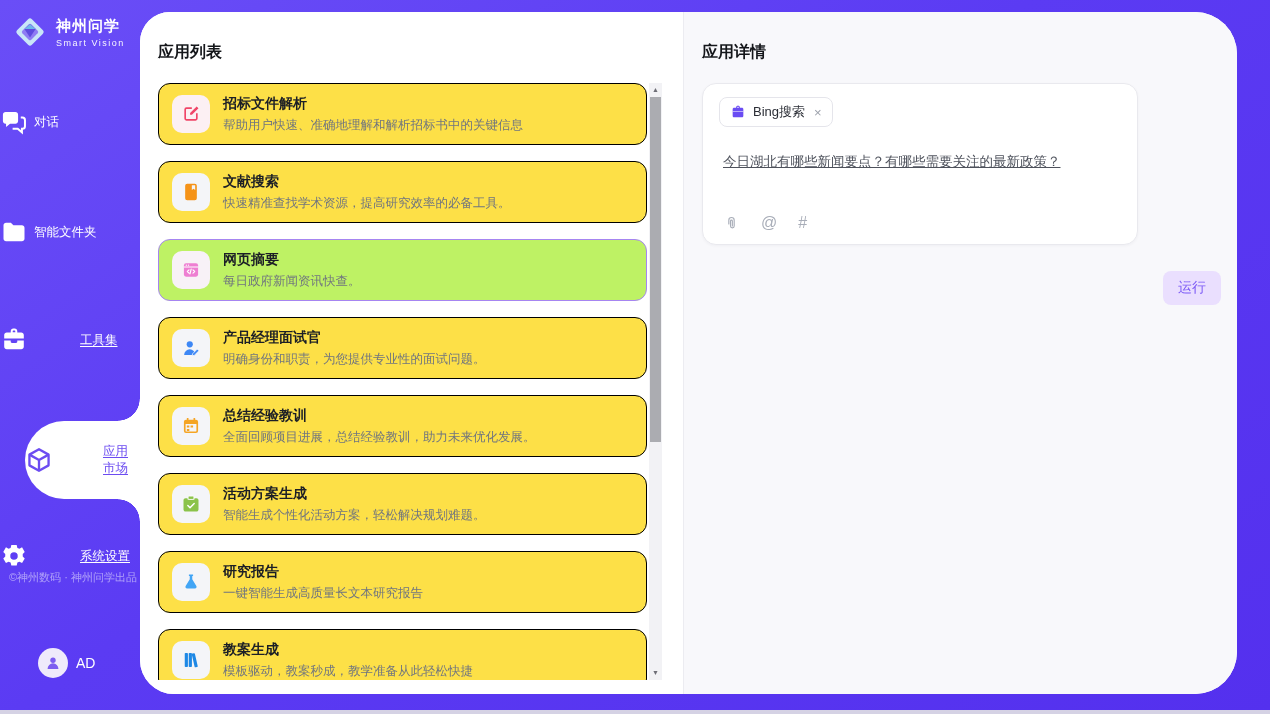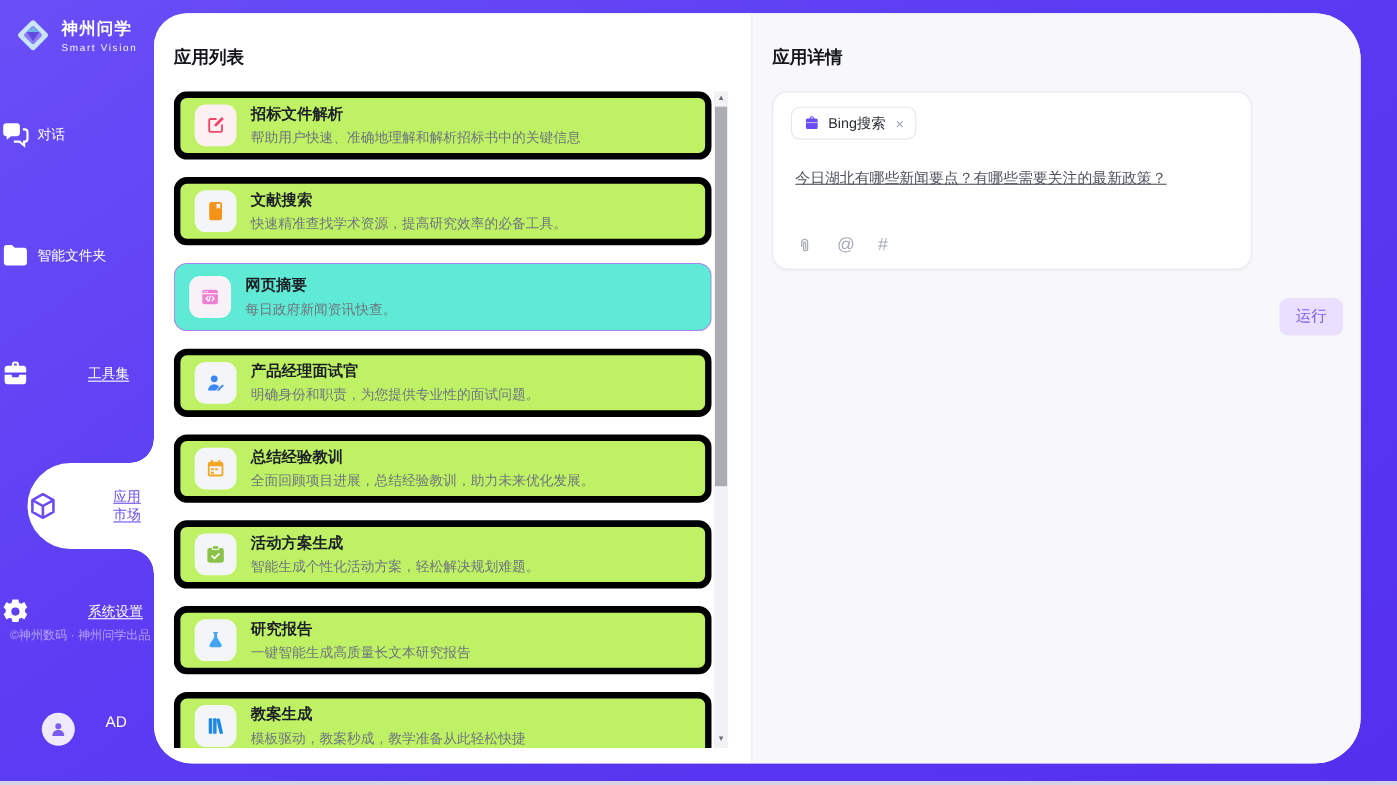--- a/index.html
+++ b/index.html
@@ -17,40 +17,40 @@
               align-items:center; gap:6px; cursor:pointer; }
   .nav-item .nav-label { font-size:12.5px; }
   .nav-item.u .nav-label { text-decoration:underline; text-underline-offset:2px;margin-left:46px; }
   .n1 { top:108px; } .n2 { top:218px; } .n3 { top:326px; } .n5 { top:542px; }
   .nav-item.active { top:421px; left:25px; width:115px; height:78px; background:#fff;
                      border-radius:39px 0 0 39px; color:#6C4CF1; justify-content:center; gap:4px; }
   .nav-item.active::before { content:''; position:absolute; right:0; top:-22px; width:22px; height:22px;
       background:radial-gradient(circle at 0 0, rgba(255,255,255,0) 21.4px, #fff 21.9px); }
   .nav-item.active::after { content:''; position:absolute; right:0; bottom:-22px; width:22px; height:22px;
       background:radial-gradient(circle at 0 100%, rgba(255,255,255,0) 21.4px, #fff 21.9px); }
-  .user-row { position:absolute; left:38px; top:648px; display:flex; gap:28px; cursor:pointer; }
+  .user-row { position:absolute; left:38px; top:648px; display:flex; align-items:center; gap:8px; cursor:pointer; }
   .avatar { width:30px; height:30px; border-radius:50%; background:#EFEAFB; display:flex;
             align-items:center; justify-content:center; color:#7C5CF0; }
   .user-name { font-size:14px; color:#fff; }
   .side-footer { position:absolute; left:9px; bottom:15px; font-size:11px; color:rgba(255,255,255,.5); white-space:nowrap; }
 
   
   .content { position:absolute; left:140px; top:12px; width:1097px; height:682px; background:#fff;
              border-radius:30px 42px 42px 34px; display:flex; overflow:hidden; z-index:2; }
   .col-left { position:relative; width:543px; background:#fff; }
   .col-right { position:relative; flex:1; background:#F8F8FB; border-left:1px solid #ECECF1; }
   .panel-title { position:absolute; top:30px; left:18px; font-size:16px; font-weight:700; color:#14161A; }
   .bottom-strip { position:absolute; left:0; right:0; bottom:0; height:4px; background:#D5D2E4; z-index:4; }
 
   
   .cards { position:absolute; top:71px; left:18px; width:489px; bottom:14px; overflow:hidden;
            display:flex; flex-direction:column; gap:16px; }
-  .card { flex:0 0 62px; min-height:62px; border:6px solid #000000; border-radius:12px; background:#bef264;
+  .card { flex:0 0 62px; min-height:62px; border:1px solid #000000; border-radius:12px; background:#fde047;
           display:flex; align-items:center; padding:0 13px; cursor:pointer; }
-  .card.selected { background:#5eead4; border:1px solid #A685F1; }
+  .card.selected { background:#bef264; border:1px solid #A685F1; }
   .app-ic { width:38px; height:38px; border-radius:10px; flex:0 0 38px; margin-right:13px;
             display:flex; align-items:center; justify-content:center; }
   .c1 { background:#FCF0F3; color:#F04568; } .c2 { background:#F4F5F8; color:#F59318; }
   .c3 { background:#F8F2F7; color:#EE7FD2; } .c4 { background:#F4F5F8; color:#3D87F5; }
   .c5 { background:#F4F5F8; color:#F5A524; } .c6 { background:#F4F5F8; color:#8BC34A; }
   .c7 { background:#F4F5F8; color:#42A5F5; } .c8 { background:#F4F5F8; color:#1E88E5; }
   .app-name { font-size:14px; font-weight:700; color:#1C1F26; margin-bottom:4px; }
   .app-desc { font-size:12.5px; color:#70757F; }
 
   

